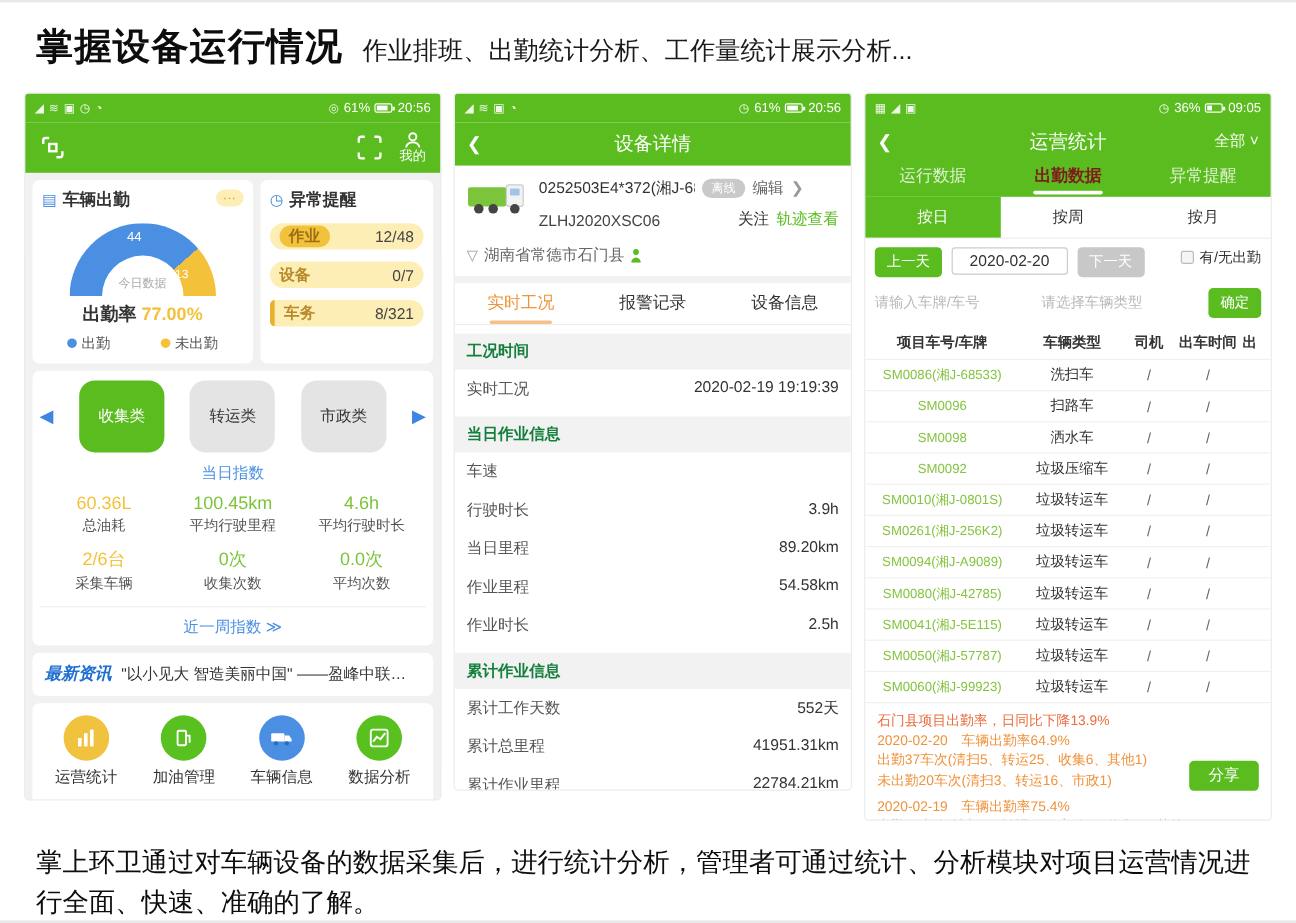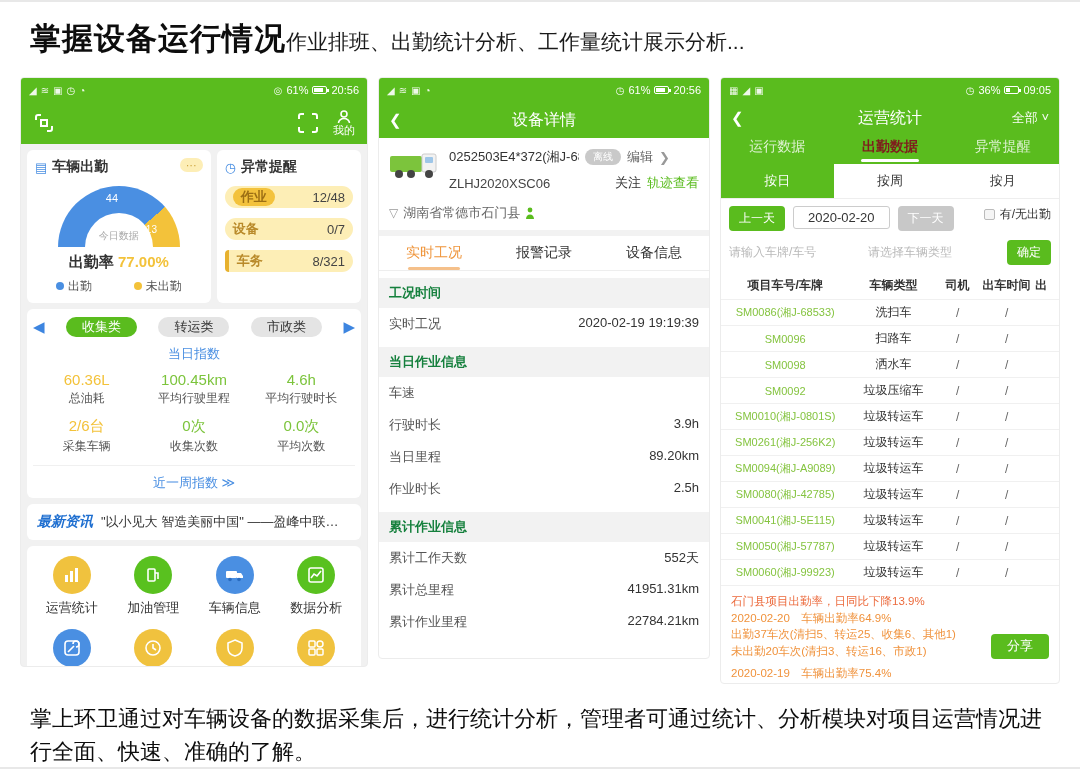--- a/index.html
+++ b/index.html
@@ -3,21 +3,21 @@
 <meta charset="utf-8">
 <style>
   * { margin:0; padding:0; box-sizing:border-box; }
   html,body { width:1080px; height:769px; }
   body {
     font-family:"Liberation Sans","DejaVu Sans",sans-serif;
     background:#fff; color:#333; position:relative;
     border-top:2px solid #e8e8e8; border-bottom:2px solid #e8e8e8;
   }
   
-  .hero { position:absolute; left:30px; top:16px; display:flex; align-items:baseline; white-space:nowrap; }
+  .hero { position:absolute; left:30px; top:16px; display:flex; align-items:baseline; gap:16px; white-space:nowrap; }
   .hero .t1 { font-size:31px; font-weight:bold; color:#0d0d0d; letter-spacing:1px; }
   .hero .t2 { font-size:21px; color:#1a1a1a; }
   
   .caption { position:absolute; left:30px; top:700px; width:1015px; font-size:22px; line-height:1.5; color:#0d0d0d; }
   
   .phones { position:absolute; left:20px; top:75px; display:flex; gap:10px; align-items:flex-start; }
   .phone { border-radius:4px; overflow:hidden; background:#fff; border:1px solid #ececec; position:relative; }
   #phone1 { width:348px; height:590px; background:#f1f1f1; }
   #phone2 { width:332px; height:582px; }
   #phone3 { width:340px; height:607px; }
@@ -53,21 +53,21 @@
   .d-b { background:#4a8fe2; } .d-y { background:#f3c23a; }
   .alerts { flex:1; padding:8px; }
   .apill { background:#fdeeb6; border-radius:11px; margin-top:10px; height:22px; display:flex; align-items:center; justify-content:space-between; padding:0 8px; font-size:13px; }
   .apill .al { color:#b98a2a; font-weight:bold; }
   .apill.chip .al { background:#f3c23c; color:#9c6f14; border-radius:10px; padding:0 8px; line-height:18px; }
   .apill.bar { border-left:4px solid #e7b12e; border-radius:4px 11px 11px 4px; }
   .apill .av { color:#444; }
   .idxcard { padding:8px 6px 6px; }
   .tabsrow { display:flex; align-items:center; justify-content:space-between; }
   .arrow { color:#3d85e0; font-size:15px; }
-  .cat { border-radius:13px; padding:1px 16px; font-size:13px; background:#e4e4e4; color:#333; }
+  .cat { border-radius:13px; padding:21px 16px; font-size:13px; background:#e4e4e4; color:#333; }
   .cat.on { background:#5abc1e; color:#fff; }
   .idxsub { text-align:center; color:#4a8fe2; font-size:13px; margin-top:8px; }
   .stats { display:grid; grid-template-columns:1fr 1fr 1fr; row-gap:10px; margin-top:8px; text-align:center; }
   .stat .v { font-size:15px; }
   .stat .v.y { color:#f3c23a; } .stat .v.g { color:#7cc43c; }
   .stat .k { font-size:12px; color:#555; margin-top:2px; }
   .weeklink { text-align:center; color:#4a8fe2; font-size:13px; margin-top:10px; border-top:1px solid #f0f0f0; padding-top:8px; }
   .news { background:#fff; border-radius:6px; height:36px; display:flex; align-items:center; gap:8px; padding:0 10px; overflow:hidden; }
   .news .logo { color:#1f6fd0; font-weight:bold; font-style:italic; font-size:14px; white-space:nowrap; }
   .news .ntext { font-size:13px; color:#333; white-space:nowrap; overflow:hidden; text-overflow:ellipsis; }
@@ -420,20 +420,24 @@
         </div>
       <div class="kvrow">
           <span>行驶时长</span>
           <span class="kv">3.9h</span>
         </div>
       <div class="kvrow">
           <span>当日里程</span>
           <span class="kv">89.20km</span>
         </div>
       <div class="kvrow">
+          <span>作业里程</span>
+          <span class="kv">54.58km</span>
+        </div>
+      <div class="kvrow">
           <span>作业时长</span>
           <span class="kv">2.5h</span>
         </div>
     </div>
     <div class="sec">
       <div class="sechead">累计作业信息</div>
       <div class="kvrow">
           <span>累计工作天数</span>
           <span class="kv">552天</span>
         </div>

